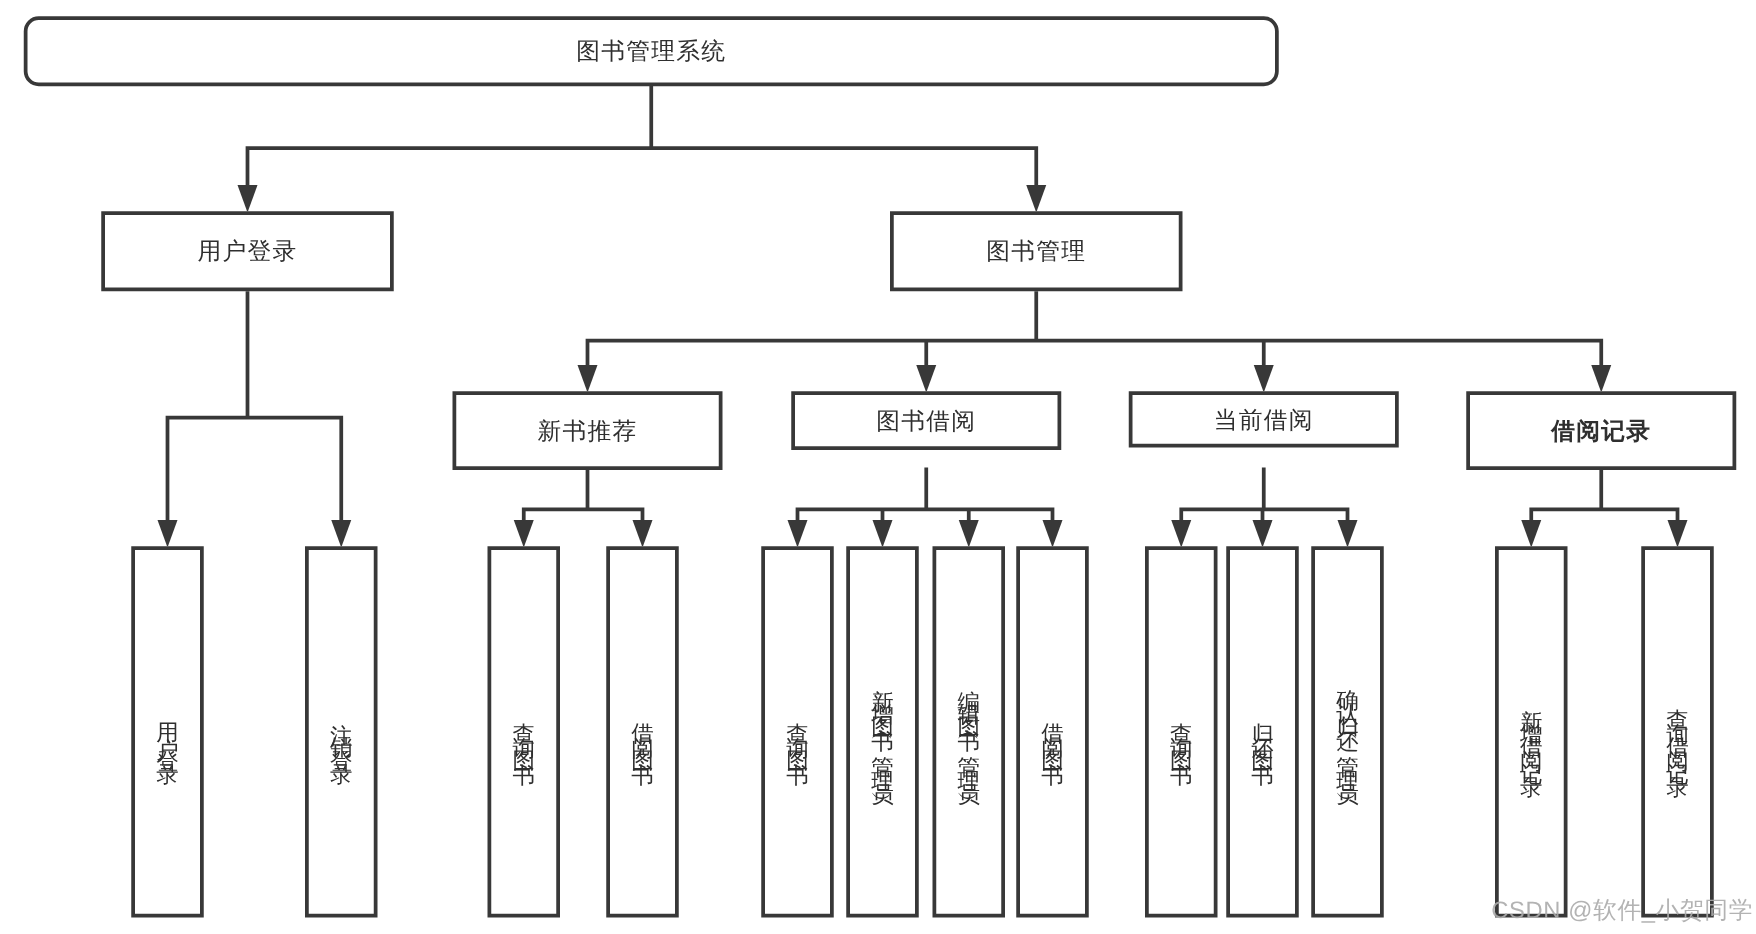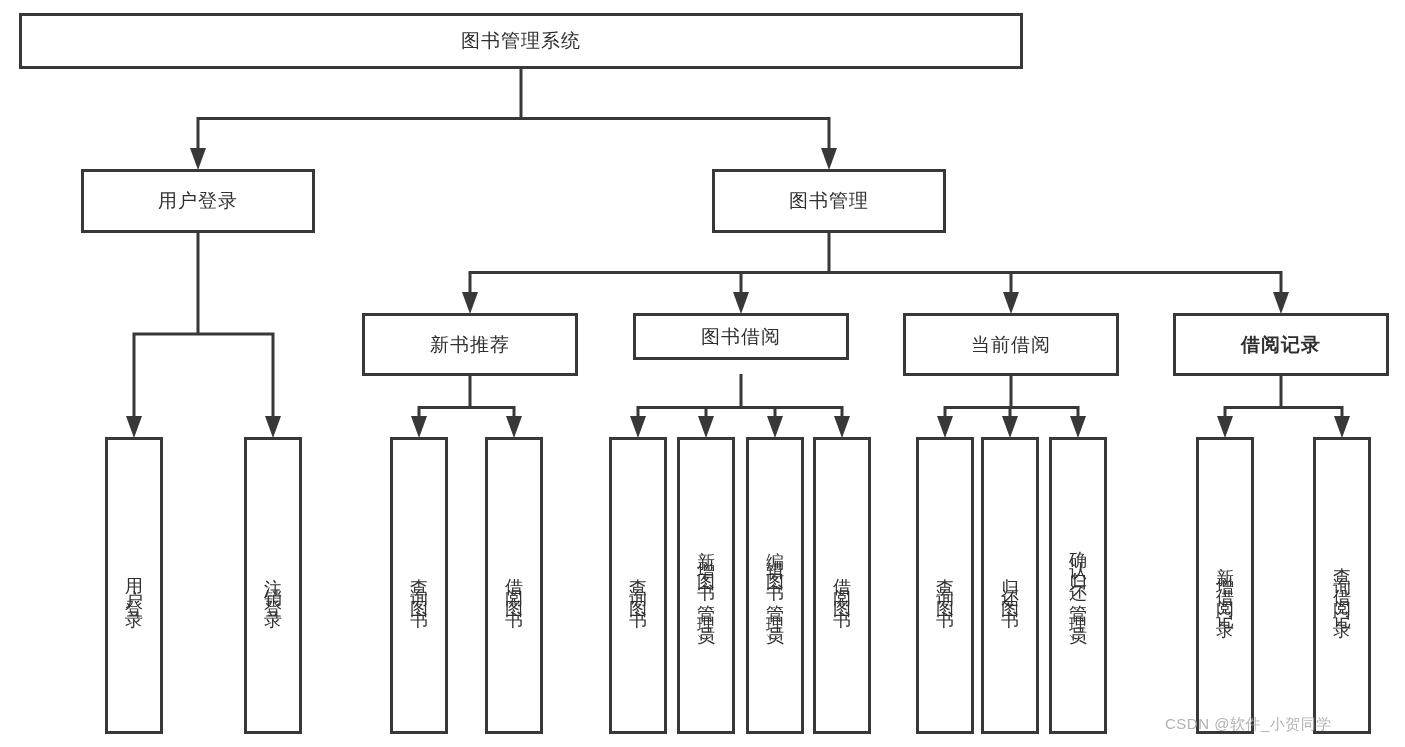--- a/index.html
+++ b/index.html
@@ -54,23 +54,23 @@
     writing-mode: vertical-rl;
     text-orientation: mixed;
     font-size: 18px;
     line-height: 1;
     letter-spacing: 0.6em;
     white-space: nowrap;
   }
 
   .watermark {
     position: absolute;
-    left: 1165px;
+    left: 1193px;
     top: 715px;
-    font-size: 15px;
+    font-size: 19px;
     letter-spacing: 0.5px;
     color: var(--watermark, #ababab);
     opacity: 0.9;
     white-space: nowrap;
     z-index: 5;
   }
 </style>
 </head>
 <body>
 
@@ -119,38 +119,38 @@
       <polygon class="head" points="1070,416 1086,416 1078,438"></polygon>
     </g>
 
     <g>
       <path class="stroke" d="M1281 374 V408.5 M1223.5 407.5 H1343.5 M1225 407 V418 M1342 407 V418"></path>
       <polygon class="head" points="1217,416 1233,416 1225,438"></polygon>
       <polygon class="head" points="1334,416 1350,416 1342,438"></polygon>
     </g>
   </svg>
 
-  <div class="node hbox" style="left:19px; top:13px; width:1004px; height:56px;">
+  <div class="node hbox" style="left:19px; top:13px; width:1004px; height:56px;border-radius:12px;">
     <span>图书管理系统</span>
   </div>
 
   <div class="node hbox" style="left:81px; top:169px; width:234px; height:64px;">
     <span>用户登录</span>
   </div>
   <div class="node hbox" style="left:712px; top:169px; width:234px; height:64px;">
     <span>图书管理</span>
   </div>
 
   <div class="node hbox" style="left:362px; top:313px; width:216px; height:63px;">
     <span>新书推荐</span>
   </div>
   <div class="node hbox" style="left:633px; top:313px; width:216px; height:47px;">
     <span>图书借阅</span>
   </div>
-  <div class="node hbox" style="left:903px; top:313px; width:216px; height:63px;text-align:center;">
+  <div class="node hbox" style="left:903px; top:313px; width:216px; height:45px;text-align:center;">
     <span>当前借阅</span>
   </div>
   <div class="node hbox" style="left:1173px; top:313px; width:216px; height:63px;font-weight:bold;">
     <span>借阅记录</span>
   </div>
 
   <div class="node leaf" style="left:105px; top:437px; width:58px; height:297px;">
     <span class="vtext">用户登录</span>
   </div>
   <div class="node leaf" style="left:244px; top:437px; width:58px; height:297px;">

